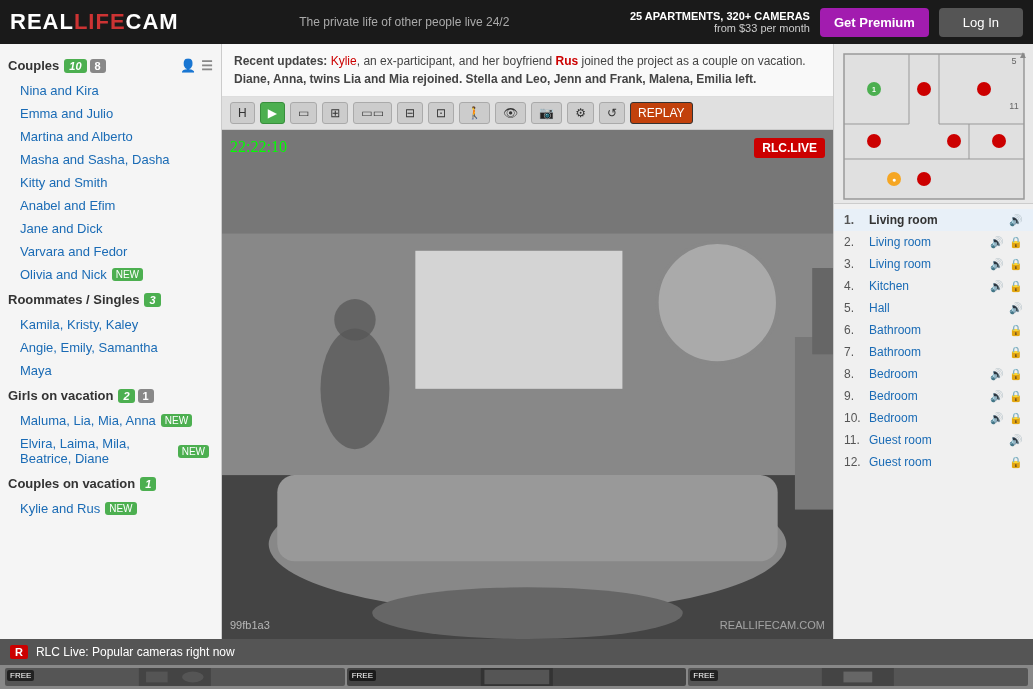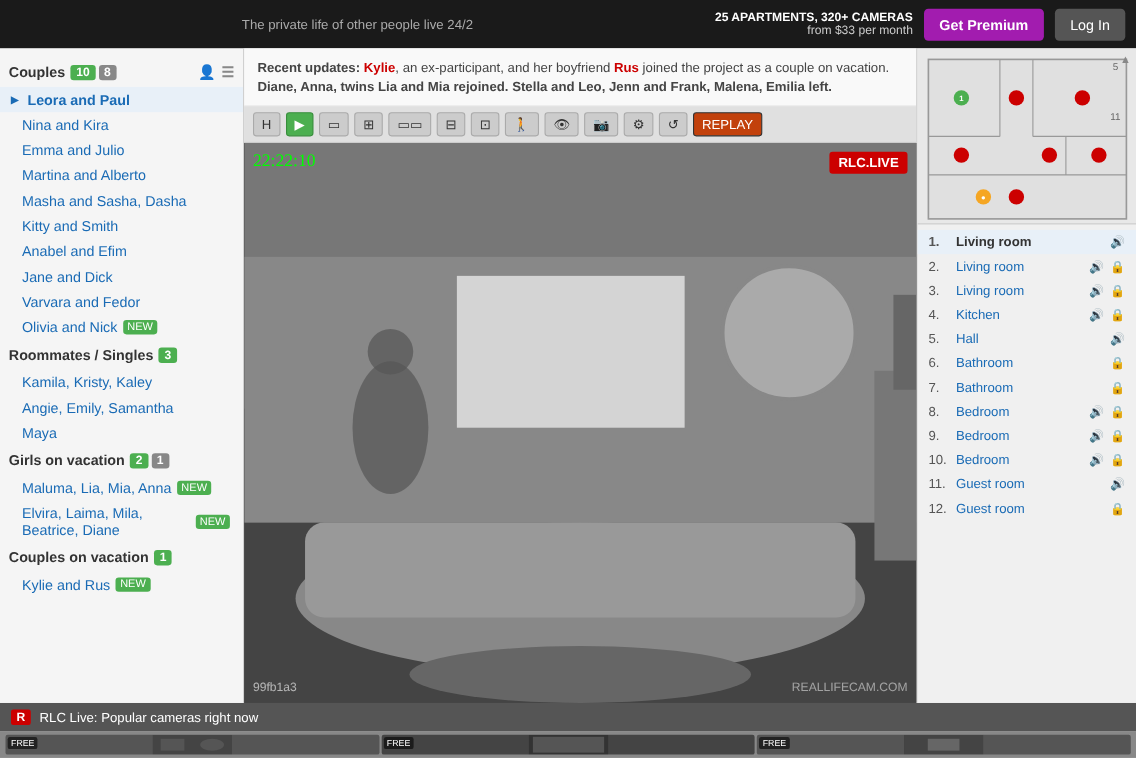--- a/index.html
+++ b/index.html
@@ -42,21 +42,21 @@
       padding: 7px 14px;
       border-radius: 4px;
       cursor: pointer;
       font-size: 13px;
       font-weight: bold;
     }
     #btn-login {
       background: #555;
       color: white;
       border: none;
-      padding: 7px 14px;
+      padding: 7px 24px;
       border-radius: 4px;
       cursor: pointer;
       font-size: 13px;
     }
 
     
     #main {
       display: flex;
       height: calc(689px - 44px - 50px);
     }
@@ -78,20 +78,21 @@
       color: #333;
       font-size: 13px;
     }
     .section-header .badge {
       background: #4caf50;
       color: white;
       border-radius: 3px;
       padding: 1px 5px;
       font-size: 11px;
       margin-left: 5px;
+      font-style: italic;
     }
     .section-header .badge2 {
       background: #888;
       color: white;
       border-radius: 3px;
       padding: 1px 5px;
       font-size: 11px;
       margin-left: 3px;
     }
     .section-header .icons {
@@ -313,20 +314,23 @@
       color: white;
       font-size: 8px;
       padding: 1px 3px;
       border-radius: 2px;
     }
   </style>
 </head>
 <body>
 
 <div id="header">
+  <div id="logo">
+    <span class="real">REAL</span><span class="life" style="color:#cc3333;">LIFE</span><span class="cam">CAM</span>
+  </div>
   <div id="tagline">The private life of other people live 24/2</div>
   <div id="apartments-info">
     <div><span class="count">25 APARTMENTS, 320+ CAMERAS</span></div>
     <div>from $33 per month</div>
   </div>
   <button id="btn-premium">Get Premium</button>
   <button id="btn-login">Log In</button>
 </div>
 
 <div id="main">
@@ -336,21 +340,20 @@
     <div class="section-header">
       <span>Couples</span>
       <span class="badge">10</span>
       <span class="badge2">8</span>
       <span class="icons">
         <span>👤</span>
         <span>☰</span>
       </span>
     </div>
 
-    <div class="couple-item active">Leora and Paul</div>
     <div class="couple-item">Nina and Kira</div>
     <div class="couple-item">Emma and Julio</div>
     <div class="couple-item">Martina and Alberto</div>
     <div class="couple-item">Masha and Sasha, Dasha</div>
     <div class="couple-item">Kitty and Smith</div>
     <div class="couple-item">Anabel and Efim</div>
     <div class="couple-item">Jane and Dick</div>
     <div class="couple-item">Varvara and Fedor</div>
     <div class="couple-item">Olivia and Nick <span class="badge-new">NEW</span></div>
 
@@ -373,21 +376,21 @@
     <div class="section-header">
       <span>Couples on vacation</span>
       <span class="badge">1</span>
     </div>
     <div class="couple-item">Kylie and Rus <span class="badge-new">NEW</span></div>
   </div>
 
   <div id="content">
 
     <div id="notice-bar">
-      <strong>Recent updates:</strong> <span style="color:#cc0000;font-weight:bold;">Kylie</span>, an ex-participant, and her boyfriend <span style="color:#cc0000;font-weight:bold;">Rus</span> joined the project as a couple on vacation. <strong>Diane, Anna, twins Lia and Mia rejoined.</strong> <strong>Stella and Leo, Jenn and Frank, Malena, Emilia left.</strong>
+      <strong>Recent updates:</strong> <span style="color:#cc0000;font-weight:normal;">Kylie</span>, an ex-participant, and her boyfriend <span style="color:#cc0000;font-weight:bold;">Rus</span> joined the project as a couple on vacation. <strong>Diane, Anna, twins Lia and Mia rejoined.</strong> <strong>Stella and Leo, Jenn and Frank, Malena, Emilia left.</strong>
     </div>
 
     <div id="video-controls">
       <button class="ctrl-btn">H</button>
       <button class="ctrl-btn active">▶</button>
       <button class="ctrl-btn">▭</button>
       <button class="ctrl-btn">⊞</button>
       <button class="ctrl-btn">▭▭</button>
       <button class="ctrl-btn">⊟</button>
       <button class="ctrl-btn">⊡</button>

